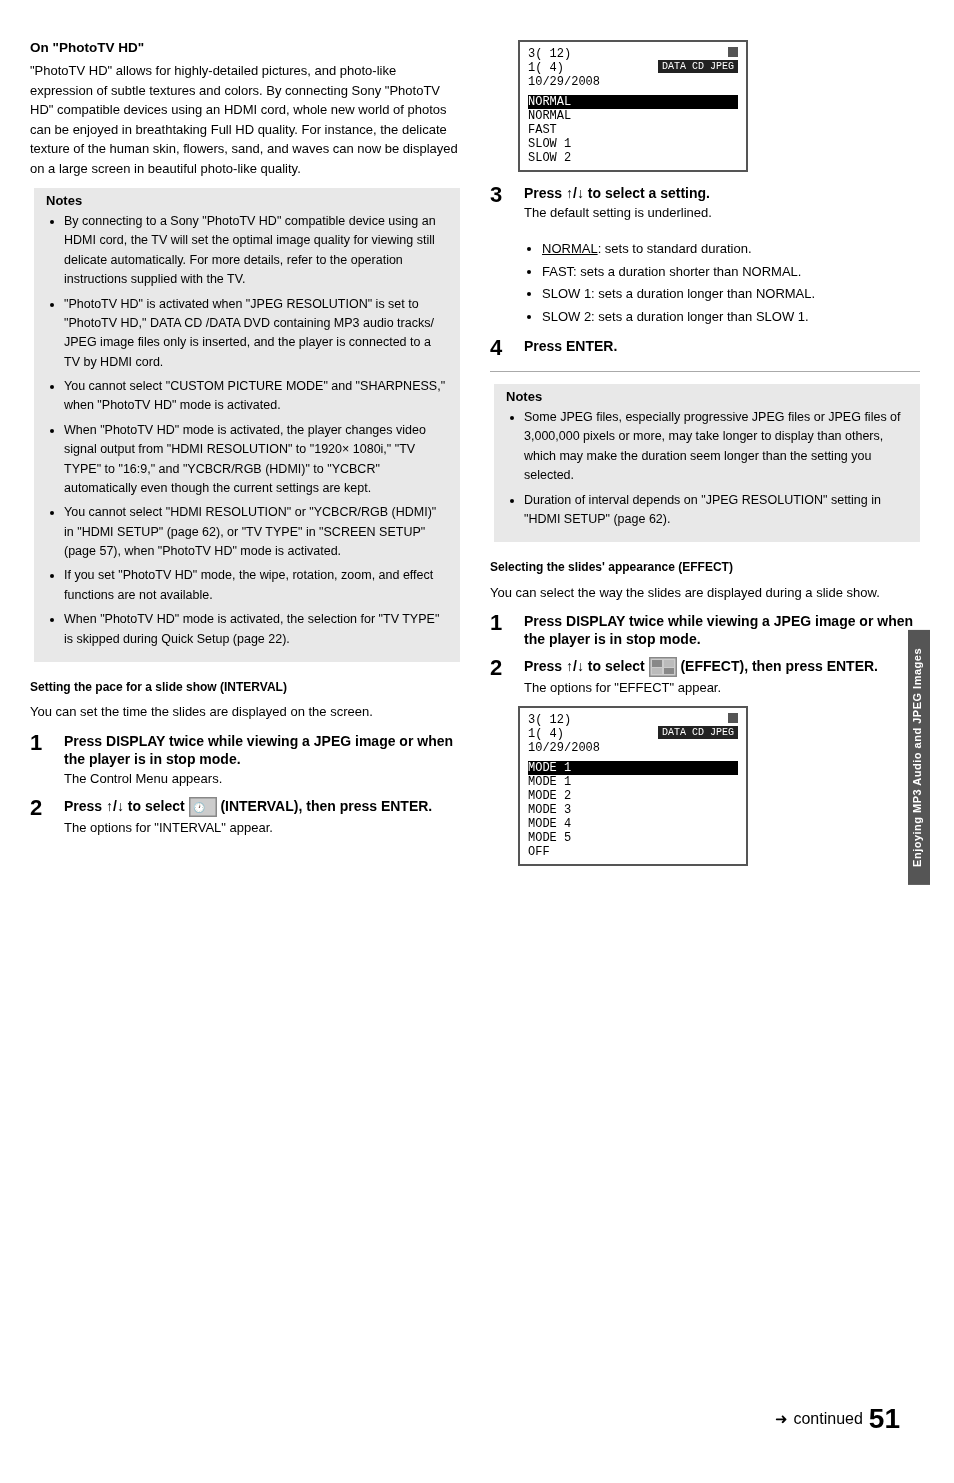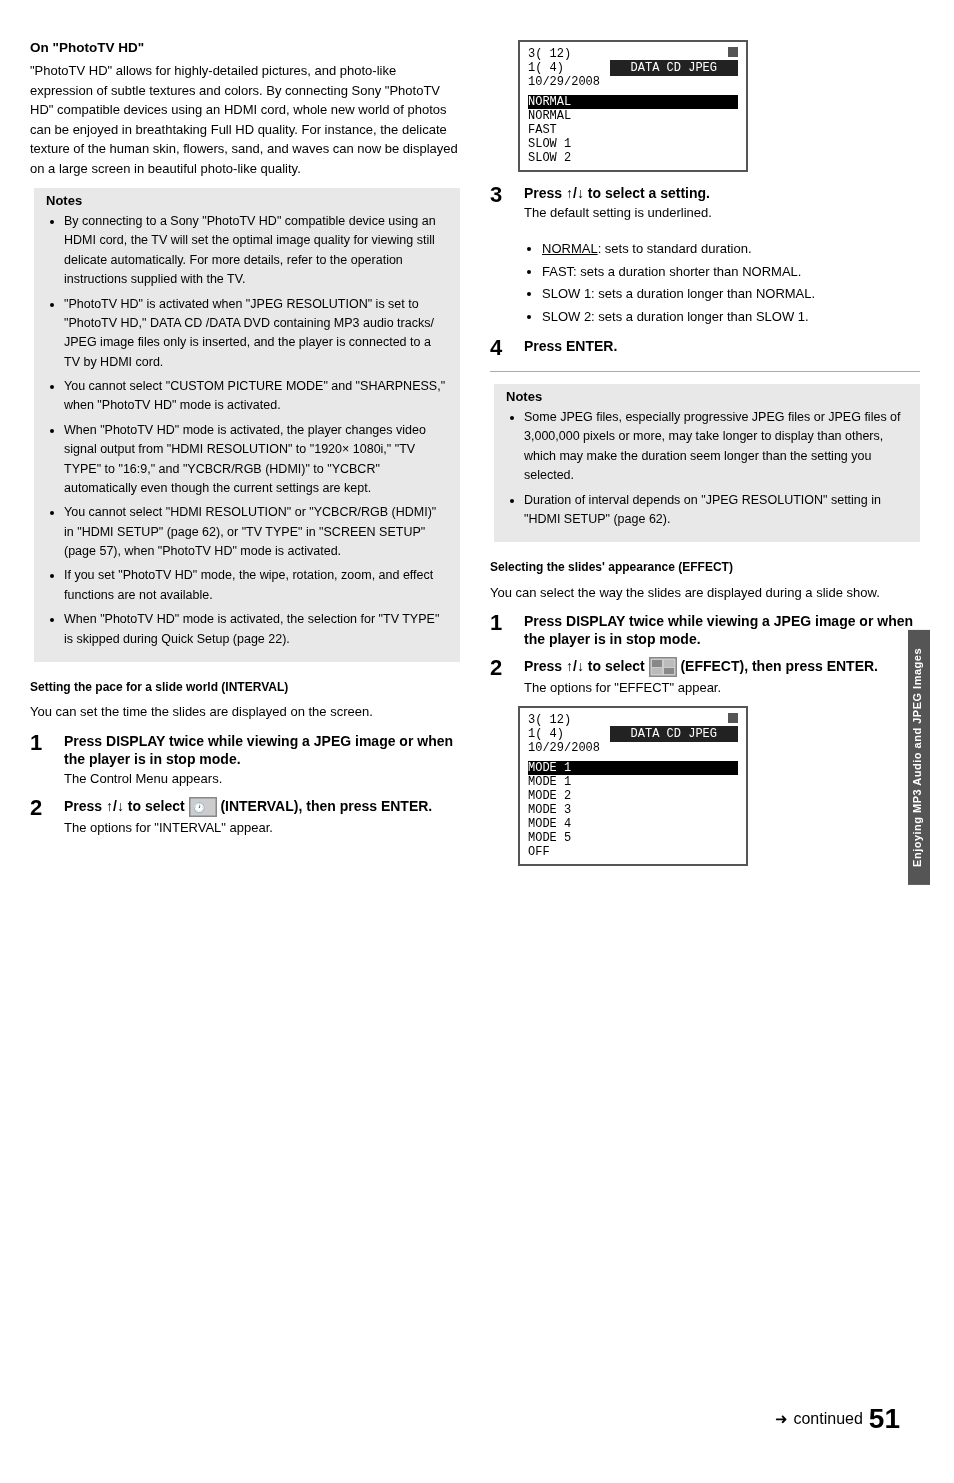--- a/index.html
+++ b/index.html
@@ -123,22 +123,22 @@
     }
     .screen-top-row {
       display: flex;
       justify-content: space-between;
       align-items: flex-start;
       font-size: 12px;
     }
     .screen-data-cd {
       background: #222;
       color: #fff;
-      font-size: 12px;
-      padding: 1px 21px;
+      font-size: 10px;
+      padding: 1px 4px;
       white-space: nowrap;
     }
     .screen-item {
       font-size: 12px;
       font-family: 'Courier New', monospace;
     }
     .screen-item.selected {
       background: #000;
       color: #fff;
     }
@@ -231,21 +231,21 @@
         <li>By connecting to a Sony "PhotoTV HD" compatible device using an HDMI cord, the TV will set the optimal image quality for viewing still delicate automatically. For more details, refer to the operation instructions supplied with the TV.</li>
         <li>"PhotoTV HD" is activated when "JPEG RESOLUTION" is set to "PhotoTV HD," DATA CD /DATA DVD containing MP3 audio tracks/ JPEG image files only is inserted, and the player is connected to a TV by HDMI cord.</li>
         <li>You cannot select "CUSTOM PICTURE MODE" and "SHARPNESS," when "PhotoTV HD" mode is activated.</li>
         <li>When "PhotoTV HD" mode is activated, the player changes video signal output from "HDMI RESOLUTION" to "1920× 1080i," "TV TYPE" to "16:9," and "YCBCR/RGB (HDMI)" to "YCBCR" automatically even though the current settings are kept.</li>
         <li>You cannot select "HDMI RESOLUTION" or "YCBCR/RGB (HDMI)" in "HDMI SETUP" (page 62), or "TV TYPE" in "SCREEN SETUP" (page 57), when "PhotoTV HD" mode is activated.</li>
         <li>If you set "PhotoTV HD" mode, the wipe, rotation, zoom, and effect functions are not available.</li>
         <li>When "PhotoTV HD" mode is activated, the selection for "TV TYPE" is skipped during Quick Setup (page 22).</li>
       </ul>
     </div>
 
-    <div class="big-section-title">Setting the pace for a slide world (INTERVAL)</div>
+    <div class="big-section-title">Setting the pace for a slide show (INTERVAL)</div>
     <div class="body-text">You can set the time the slides are displayed on the screen.</div>
 
     <div class="step-row">
       <div class="step-num">1</div>
       <div class="step-content">
         <div class="step-title">Press DISPLAY twice while viewing a JPEG image or when the player is in stop mode.</div>
         <div class="step-desc">The Control Menu appears.</div>
       </div>
     </div>
 

